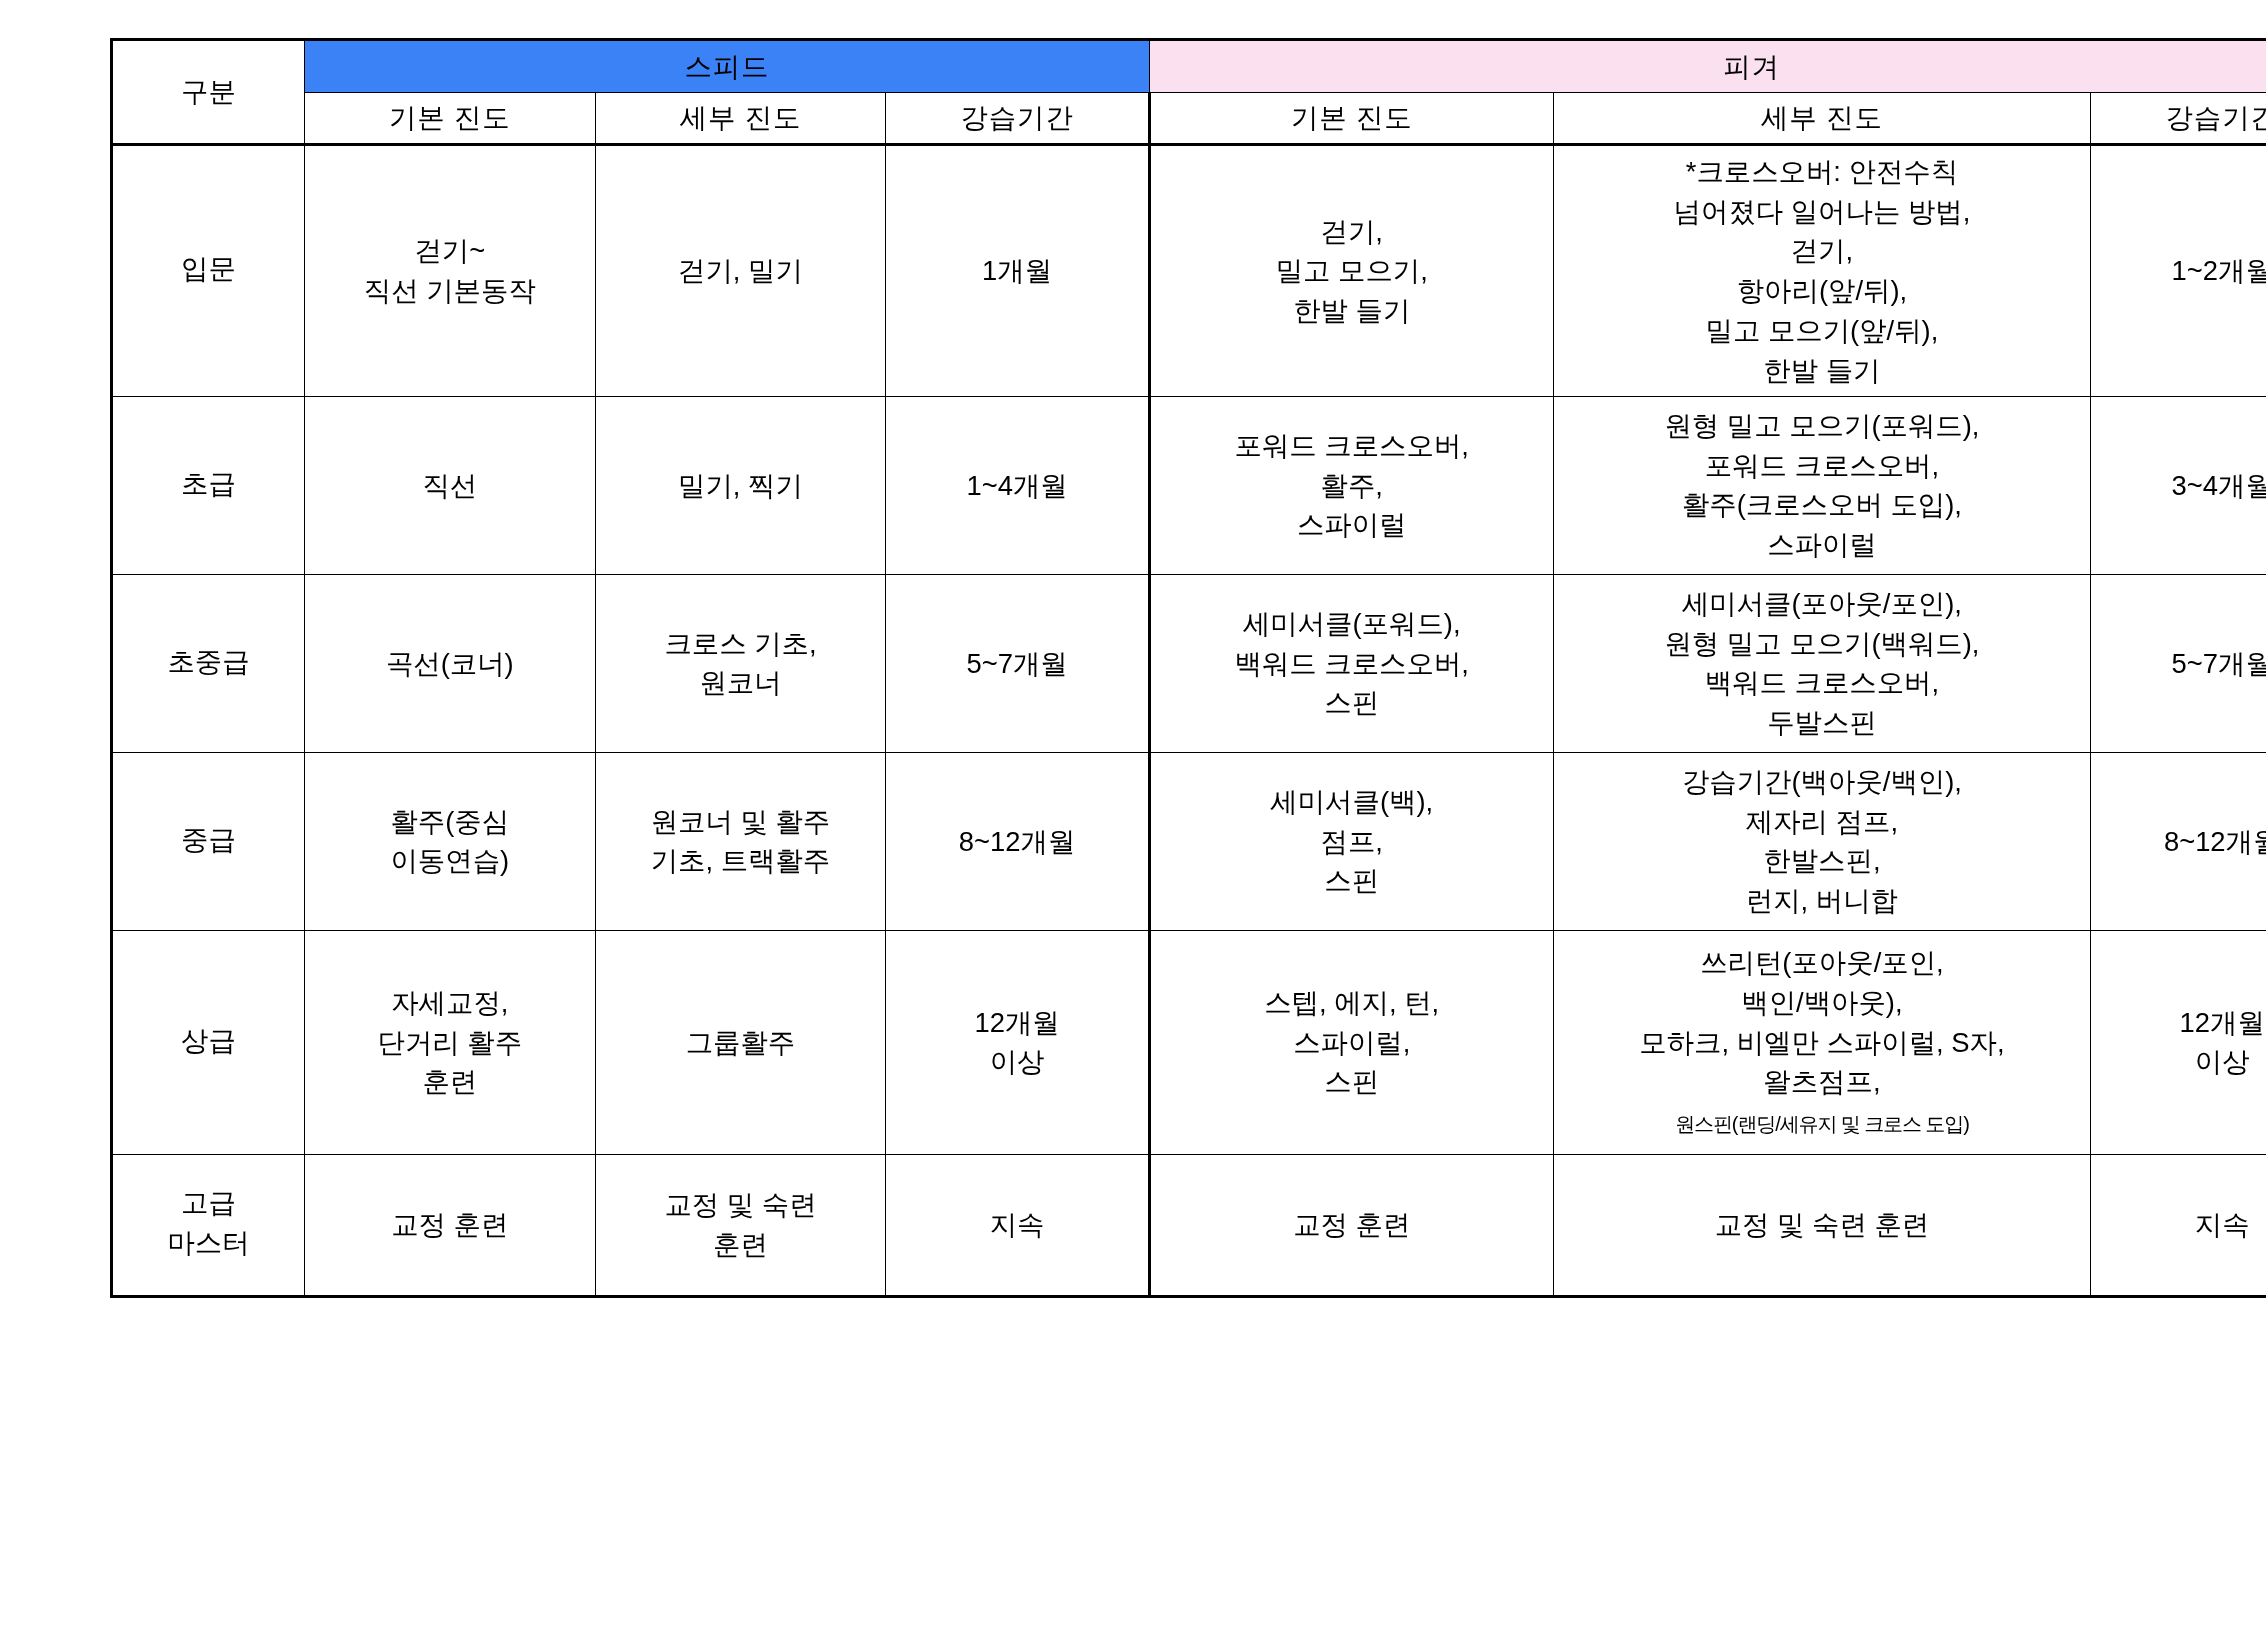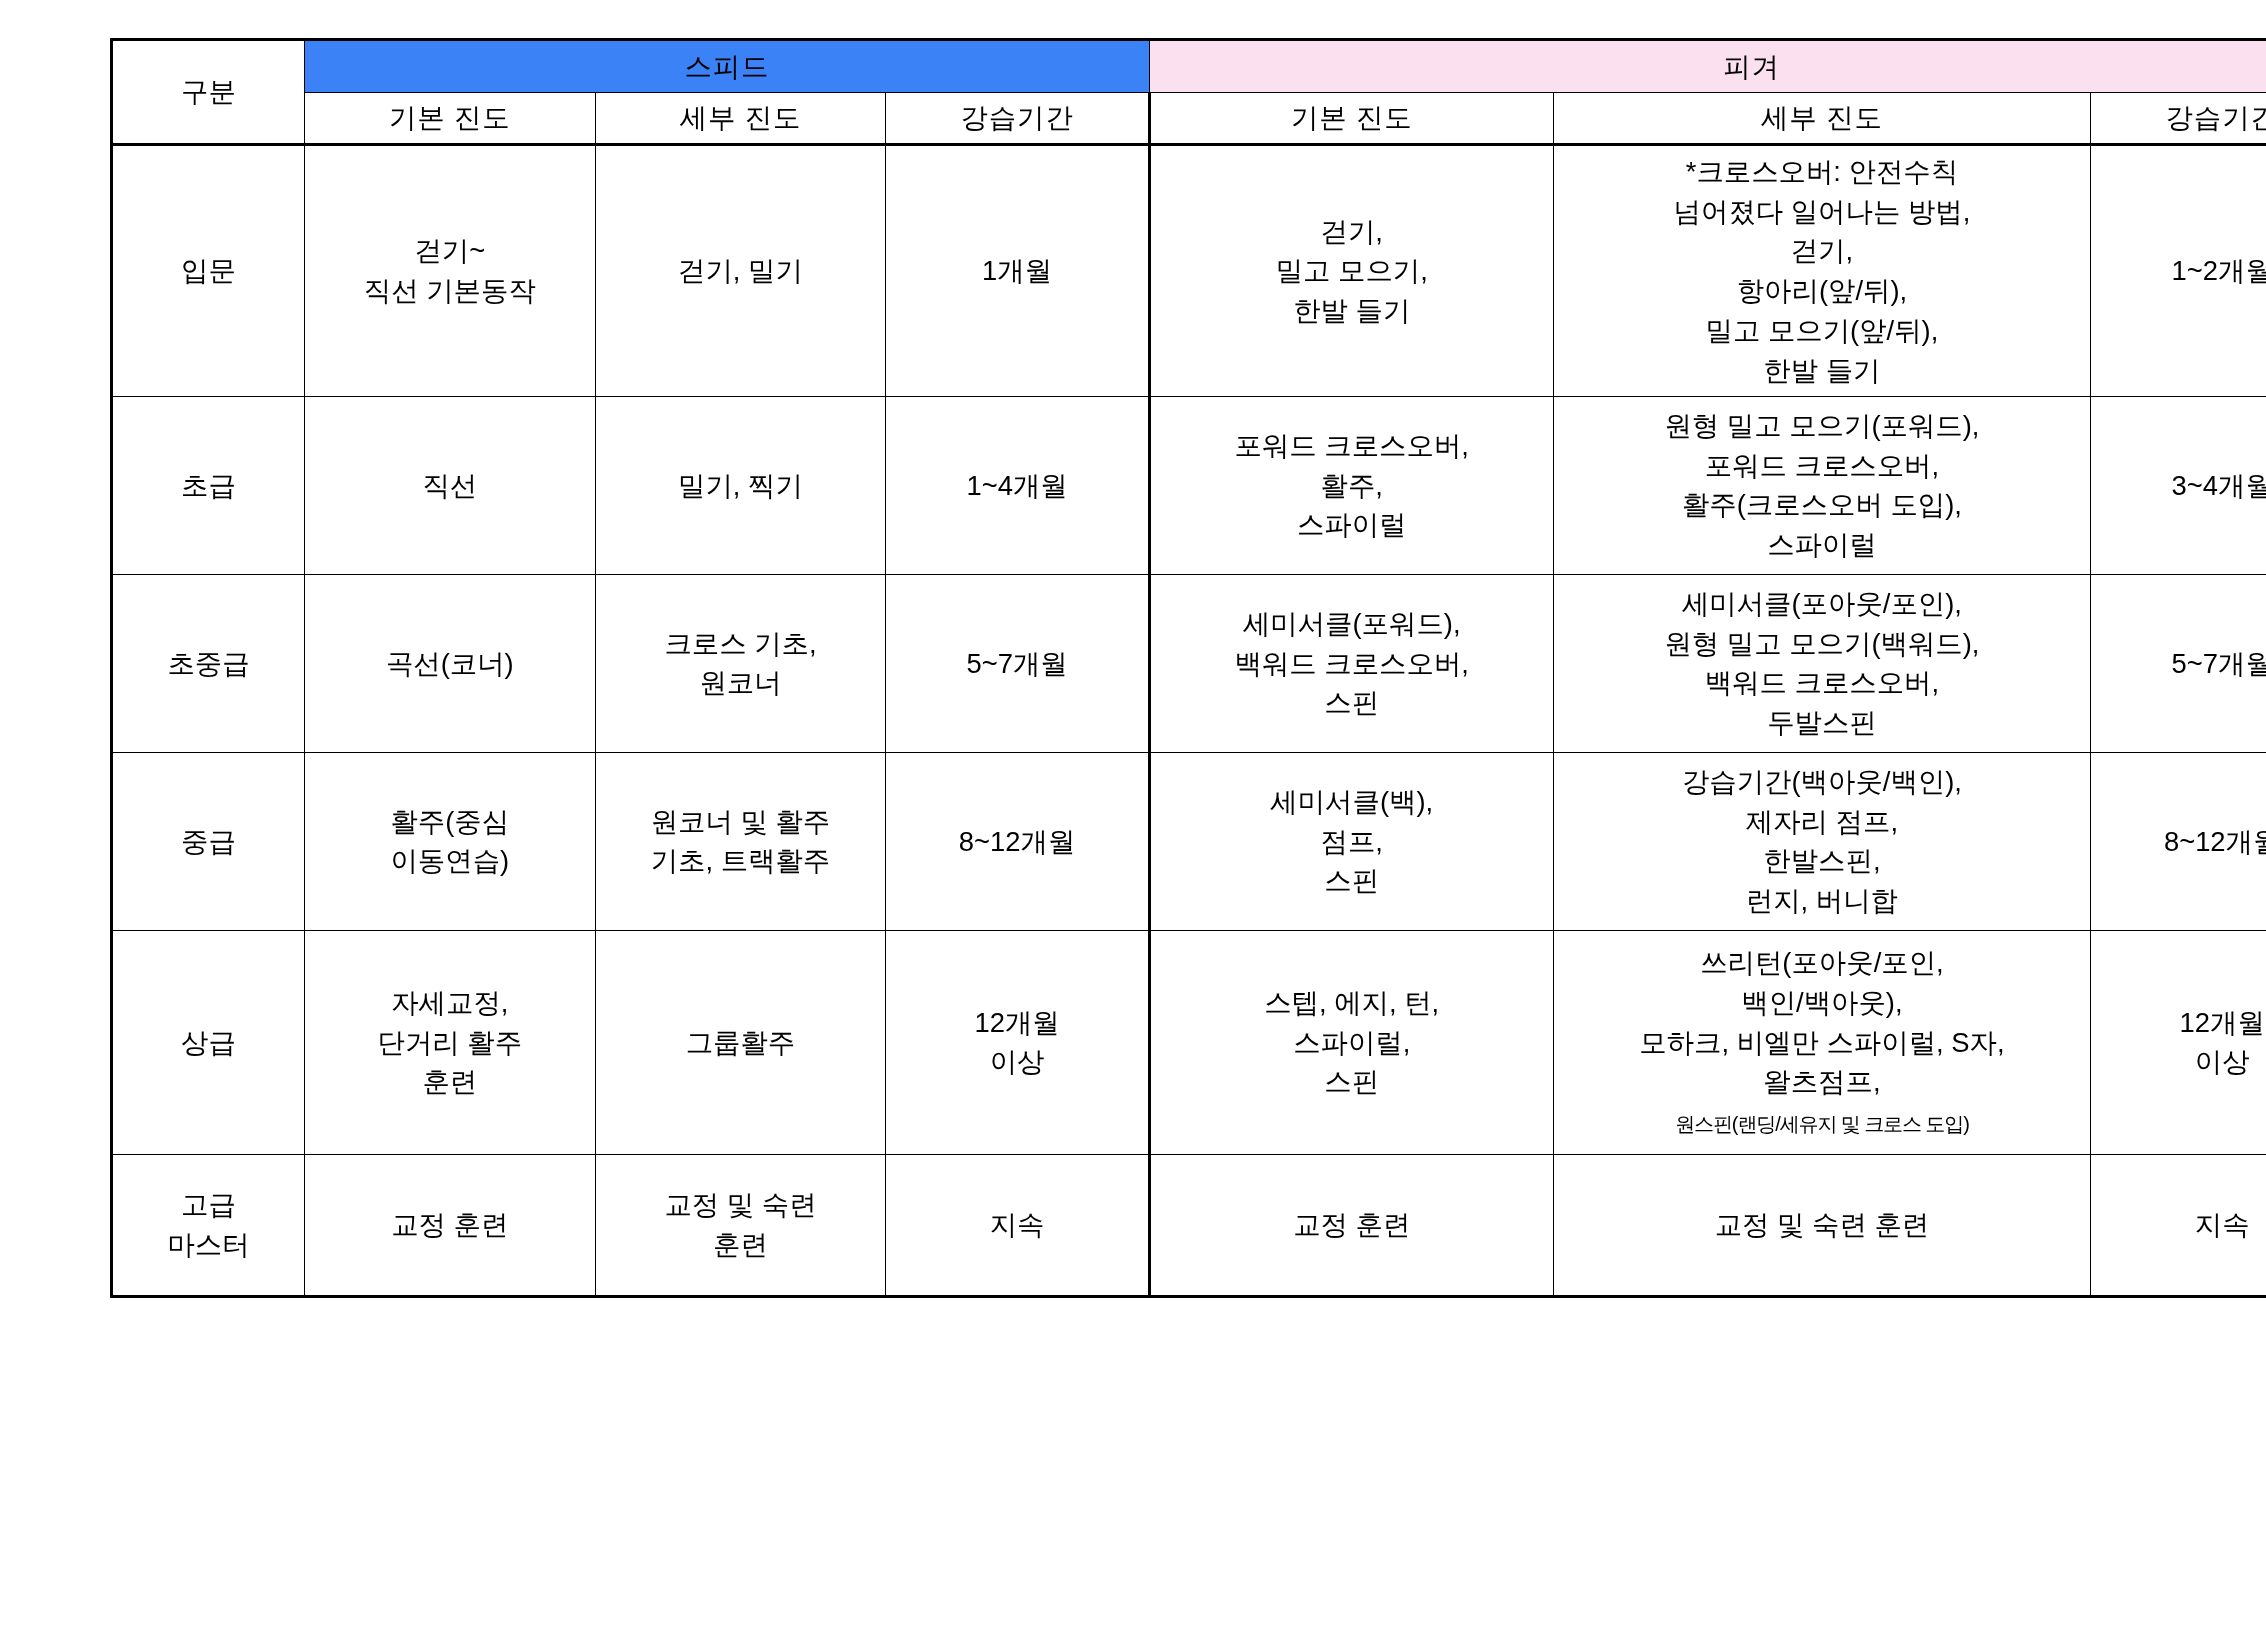--- a/index.html
+++ b/index.html
@@ -64,20 +64,21 @@
   .col-gubun { width: 164px; }
   .col-sbasic { width: 247px; }
   .col-sdetail { width: 247px; }
   .col-speriod { width: 224px; }
   .col-fbasic { width: 343px; }
   .col-fdetail { width: 457px; }
   .col-fperiod { width: 224px; }
 
   .cell-gubun {
     font-size: 29px;
+    font-family: Liberation Mono, monospace;
   }
   .cell-text {
     font-size: 27.4px;
   }
   .small-line {
     font-size: 20px;
     letter-spacing: -1.1px;
     white-space: nowrap;
   }
   .thick-left {

